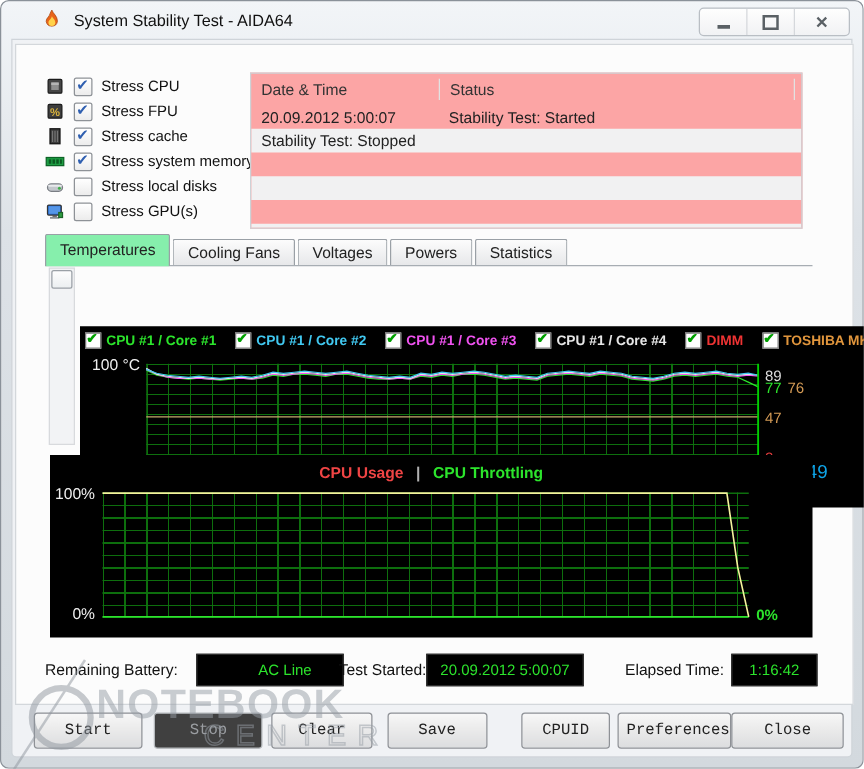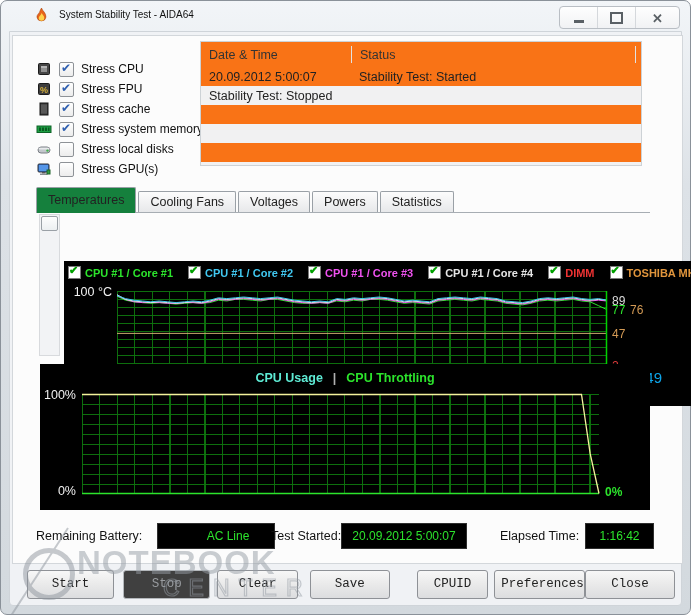--- a/index.html
+++ b/index.html
@@ -3,56 +3,56 @@
 <meta charset="utf-8">
 <style>
   html,body{margin:0;padding:0;width:691px;height:615px;overflow:hidden;background:#fff;
     font-family:"Liberation Sans",sans-serif;}
   *{box-sizing:content-box;}
   .frame{position:relative;width:689px;height:613px;border:1px solid #8a9199;border-radius:7px;
     background:linear-gradient(180deg,#f2f5f8,#dde2e7 30%,#d3d9de);}
   
   .titlebar{position:absolute;left:0;top:0;width:100%;height:30px;}
   .flame{position:absolute;left:32px;top:6px;width:17px;height:18px;}
-  .title{position:absolute;left:58px;top:8px;font-size:10px;color:#111;}
+  .title{position:absolute;left:58px;top:8px;font-size:13px;color:#111;}
   .wincontrols{position:absolute;top:5px;right:10px;height:21px;display:flex;
     background:linear-gradient(#fefefe,#f1f2f4);border:1px solid #b9bec4;border-radius:4px;overflow:hidden;}
   .wc{width:37px;display:flex;align-items:center;justify-content:center;border-right:1px solid #d5d8dc;cursor:default;}
   .wc:last-child{border-right:none;width:43px;}
   .glyph-min{width:10px;height:3px;background:#5a6065;margin-top:7px;}
   .glyph-max{width:9px;height:8px;border:2px solid #5a6065;}
   .glyph-close::before{content:"✕";font-size:13px;font-weight:bold;color:#5a6065;}
   
   .client{position:absolute;left:8px;top:30px;width:673px;height:575px;background:#f0f2f5;border:1px solid #cfd4d9;
     box-sizing:border-box;border-radius:0 0 4px 4px;}
   .panel{position:absolute;left:2px;top:3px;width:669px;height:527px;background:#fcfcfc;border:1px solid #d3d7db;}
   
   .stress{position:absolute;left:23px;top:23px;width:170px;}
   .stress-row{display:flex;align-items:center;height:20px;gap:7px;}
   .hw-icon{width:16px;height:16px;flex:0 0 16px;}
   .cb{width:13px;height:13px;flex:0 0 13px;border:1px solid #8e9297;border-radius:2px;
     background:linear-gradient(#fff,#ececec);position:relative;}
   .cb.checked::after{content:"✔";position:absolute;left:1px;top:-2px;font-size:12px;color:#2f5fb0;}
   .stress-label{font-size:12px;color:#111;white-space:nowrap;}
   
-  .logtable{position:absolute;left:187px;top:5px;width:440px;height:123px;border:1px solid #cdd2d6;
-    background:#f97316;font-size:12.5px;color:#222;overflow:hidden;}
+  .logtable{position:absolute;left:187px;top:22px;width:440px;height:123px;border:1px solid #cdd2d6;
+    background:#fca5a5;font-size:12.5px;color:#222;overflow:hidden;}
   .lt-head{display:flex;height:25px;align-items:center;color:#333;}
   .lt-head .hcell{height:17px;display:flex;align-items:center;border-right:1px solid #e2e2e2;}
   .lt-c1{width:142px;padding-left:8px;}
   .lt-c2{width:275px;padding-left:8px;}
   .lt-row{display:flex;height:19px;align-items:center;}
   .lt-row.alt{background:#f1f1f2;}
   
   .tabs{position:absolute;left:23px;top:150px;width:614px;height:26px;display:flex;align-items:flex-end;
     border-bottom:1px solid #a7adb3;}
   .tab{height:20px;line-height:20px;padding:0 11px;background:linear-gradient(#fcfcfc,#e7e8ea);
     border:1px solid #9aa0a6;border-bottom:none;border-radius:2px 2px 0 0;margin-right:2px;
     font-size:12.5px;color:#222;position:relative;}
-  .tab.active{height:25px;line-height:25px;background:#15803d;margin-bottom:-1px;z-index:2;}
+  .tab.active{height:25px;line-height:25px;background:#86efac;margin-bottom:-1px;z-index:2;}
   
   .scrollbar{position:absolute;left:26px;top:178px;width:19px;height:140px;background:#f2f3f5;
     border:1px solid #d8dadd;}
   .thumb{position:absolute;left:1px;top:1px;width:15px;height:13px;background:linear-gradient(#fdfdfd,#eceff1);
     border:1px solid #9aa0a6;border-radius:2px;}
   
   .chart{position:absolute;background:#000;overflow:hidden;}
   .chart-temp{left:51px;top:177px;width:660px;height:145px;margin-top:48px;}
   .chart-cpu{left:27px;top:328px;width:610px;height:146px;}
   .lg-row{position:absolute;left:4px;top:4px;right:0;height:15px;display:flex;gap:15px;
@@ -265,21 +265,21 @@
             </svg>
           </div>
           <span class="r-label" style="color: rgb(220, 220, 220); top: 33px; left: 548px;">89</span>
           <span class="r-label" style="color: rgb(44, 228, 44); top: 42px; left: 548px;">77</span>
           <span class="r-label" style="color: rgb(211, 154, 85); top: 42px; left: 566px;">76</span>
           <span class="r-label" style="color: rgb(211, 154, 85); top: 66px; left: 548px;">47</span>
           <span class="r-label" style="color: rgb(224, 60, 60); top: 98px; left: 548px;">2</span>
           <span class="x-label" style="left: 548px; top: 108px;">6:16:49</span>
         </div>
       <div id="chart-cpu" class="chart chart-cpu">
-          <div class="cpu-title"><span style="color: #5eead4;">CPU Usage</span><span style="color: rgb(176, 176, 176);">|</span><span style="color: rgb(44, 228, 44);">CPU Throttling</span></div>
+          <div class="cpu-title"><span style="color: #ef4444;">CPU Usage</span><span style="color: rgb(176, 176, 176);">|</span><span style="color: rgb(44, 228, 44);">CPU Throttling</span></div>
           <span class="yl" style="left: 0px; top: 24px; width: 36px;">100%</span>
           <span class="yl" style="left: 0px; top: 120px; width: 36px;">0%</span>
           <div class="plot plot-cpu">
             <svg width="517" height="100" viewBox="0 0 517 100">
               <polyline points="0.0,99.5 517.0,99.5" fill="none" stroke="#2ce42c" stroke-width="1.3"></polyline>
               <polyline points="0.0,0.5 8.8,0.5 17.5,0.5 26.3,0.5 35.1,0.5 43.8,0.5 52.6,0.5 61.3,0.5 70.1,0.5 78.9,0.5 87.6,0.5 96.4,0.5 105.2,0.5 113.9,0.5 122.7,0.5 131.4,0.5 140.2,0.5 149.0,0.5 157.7,0.5 166.5,0.5 175.3,0.5 184.0,0.5 192.8,0.5 201.5,0.5 210.3,0.5 219.1,0.5 227.8,0.5 236.6,0.5 245.4,0.5 254.1,0.5 262.9,0.5 271.6,0.5 280.4,0.5 289.2,0.5 297.9,0.5 306.7,0.5 315.5,0.5 324.2,0.5 333.0,0.5 341.7,0.5 350.5,0.5 359.3,0.5 368.0,0.5 376.8,0.5 385.6,0.5 394.3,0.5 403.1,0.5 411.8,0.5 420.6,0.5 429.4,0.5 438.1,0.5 446.9,0.5 455.7,0.5 464.4,0.5 473.2,0.5 481.9,0.5 490.7,0.5 499.5,0.5 508.2,59.9 517.0,99.5" fill="none" stroke="#f4f29c" stroke-width="1.3"></polyline>
             </svg>
           </div>
           <span class="r-label" style="color: rgb(44, 228, 44); left: 565px; top: 121px; font-weight: bold;">0%</span>
         </div>

